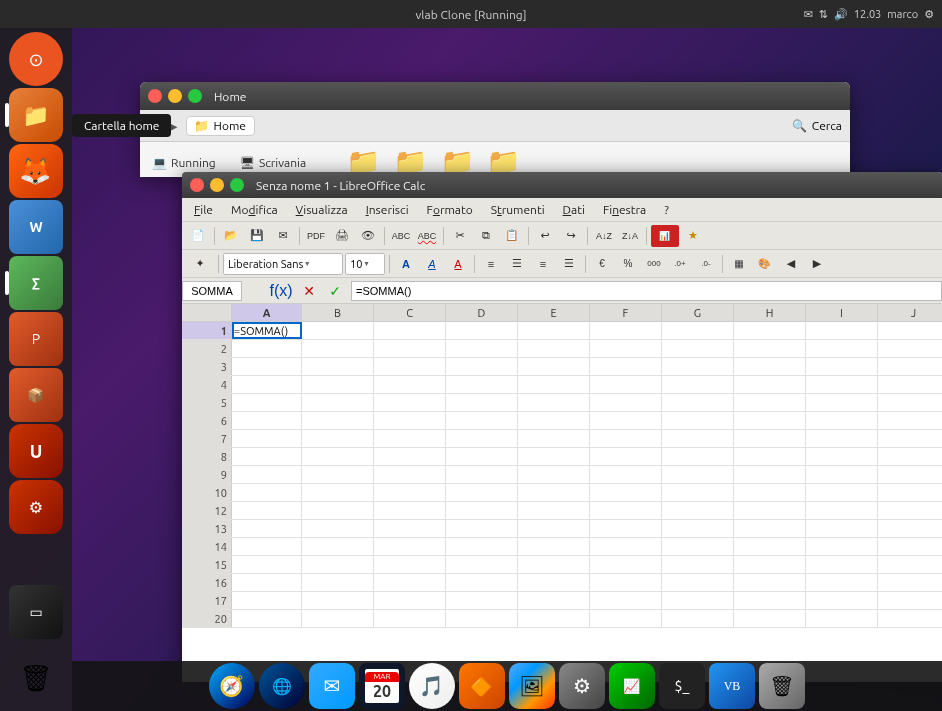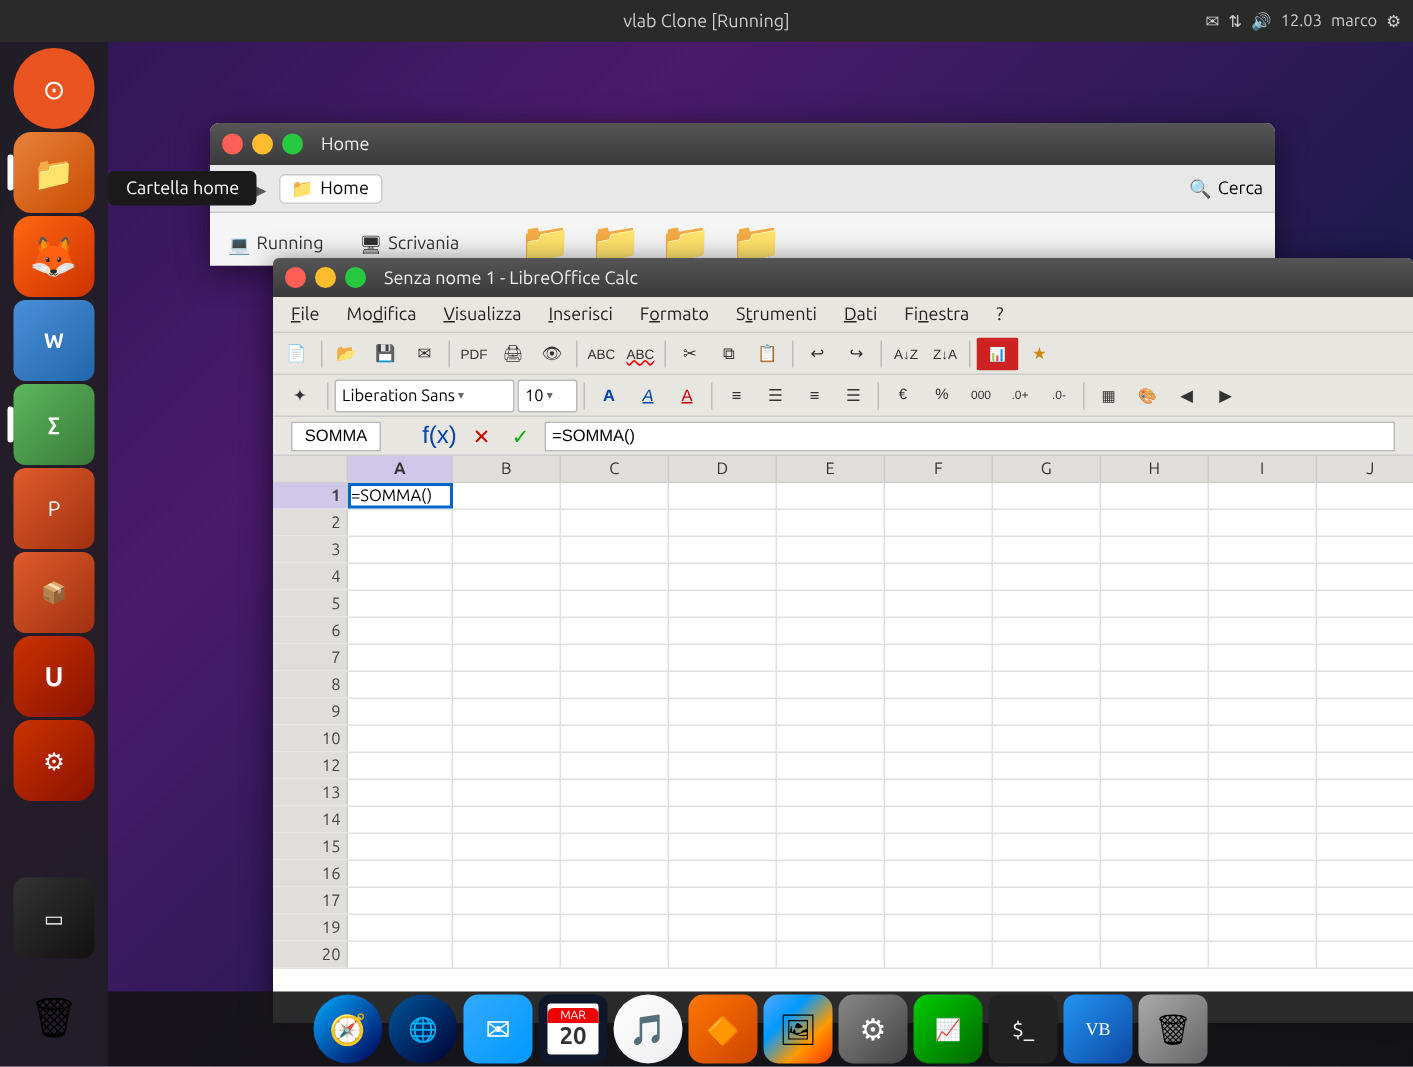--- a/index.html
+++ b/index.html
@@ -261,21 +261,21 @@
       gap: 2px;
     }
     .tb-dropdown-arrow { font-size: 8px; color: #666; }
 
     
     .formula-bar {
       background: #e8e6e0;
       height: 26px;
       display: flex;
       align-items: center;
-      padding: 0 12px;
+      padding: 0 0;
       border-bottom: 1px solid #ccc;
       gap: 4px;
     }
     .cell-ref {
       width: 60px;
       height: 20px;
       border: 1px solid #bbb;
       background: white;
       font-size: 11px;
       padding: 0 4px;
@@ -806,33 +806,20 @@
         <div class="cell cell-std"></div>
         <div class="cell cell-std"></div>
         <div class="cell cell-std"></div>
         <div class="cell cell-std"></div>
         <div class="cell cell-std"></div>
         <div class="cell cell-std"></div>
         <div class="cell cell-std"></div>
         <div class="cell cell-std"></div>
       </div>
       <div class="sheet-row">
-        <div class="row-header">19</div>
-        <div class="cell cell-A"></div>
-        <div class="cell cell-std"></div>
-        <div class="cell cell-std"></div>
-        <div class="cell cell-std"></div>
-        <div class="cell cell-std"></div>
-        <div class="cell cell-std"></div>
-        <div class="cell cell-std"></div>
-        <div class="cell cell-std"></div>
-        <div class="cell cell-std"></div>
-        <div class="cell cell-std"></div>
-      </div>
-      <div class="sheet-row">
         <div class="row-header">20</div>
         <div class="cell cell-A"></div>
         <div class="cell cell-std"></div>
         <div class="cell cell-std"></div>
         <div class="cell cell-std"></div>
         <div class="cell cell-std"></div>
         <div class="cell cell-std"></div>
         <div class="cell cell-std"></div>
         <div class="cell cell-std"></div>
         <div class="cell cell-std"></div>

